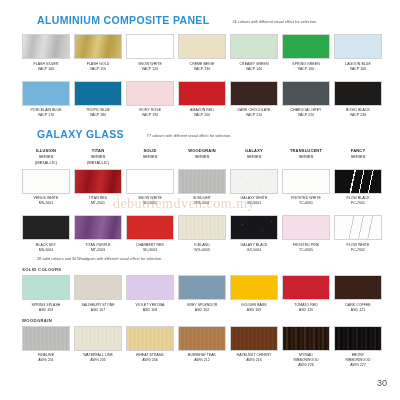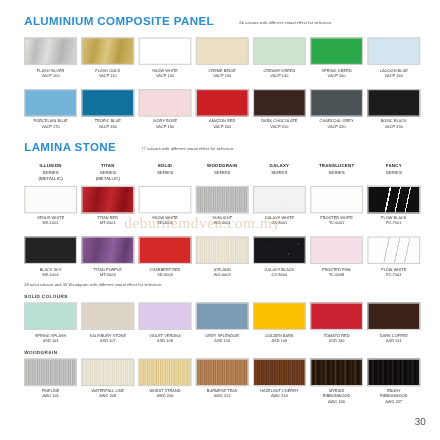--- a/index.html
+++ b/index.html
@@ -36,21 +36,21 @@
     white-space: nowrap;
   }
 
   
   .section { position: absolute; left: 0; width: 400px; }
   #sec-acp  { top: 14px; }
   #sec-lam  { top: 128px; }
   #sec-aero { top: 258px; }
 
   .sec-head {
-    padding-left: 22px;
+    padding-left: 37px;
     display: flex;
     align-items: baseline;
     gap: 23px;
     white-space: nowrap;
   }
   .sec-title {
     font-size: 10.5px;
     font-weight: bold;
     color: #2b8fd4;
     letter-spacing: 0.35px;
@@ -197,21 +197,21 @@
         </div>
         <div class="cell">
           <div class="chip" style="background: rgb(30, 28, 27);"></div>
           <div class="cap"><span>BOSIC BLACK</span><span class="code">VACP 230</span></div>
         </div>
       </div>
   </div>
 
   <div class="section" id="sec-lam">
     <div class="sec-head">
-      <span class="sec-title">LAMINA STONE</span>
+      <span class="sec-title">GALAXY GLASS</span>
       <span class="sec-sub">77 colours with different visual effect for selection.</span>
     </div>
     <div style="height:8px"></div>
     <div class="grid" id="lam-series">
         <div class="series"><span class="s-name">ILLUSION</span><span class="s-sub">SERIES
 (METALLIC)</span></div>
         <div class="series"><span class="s-name">TITAN</span><span class="s-sub">SERIES
 (METALLIC)</span></div>
         <div class="series"><span class="s-name">SOLID</span><span class="s-sub">SERIES</span></div>
         <div class="series"><span class="s-name">WOODGRAIN</span><span class="s-sub">SERIES</span></div>

